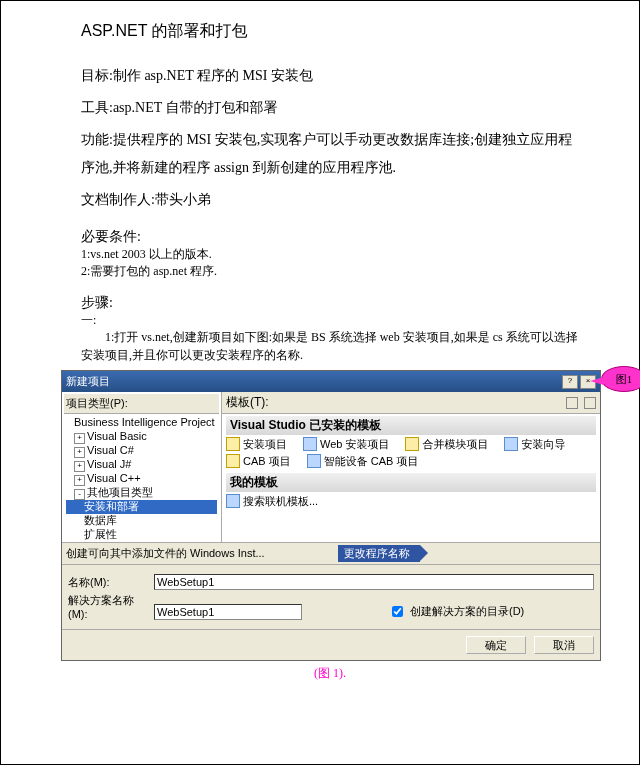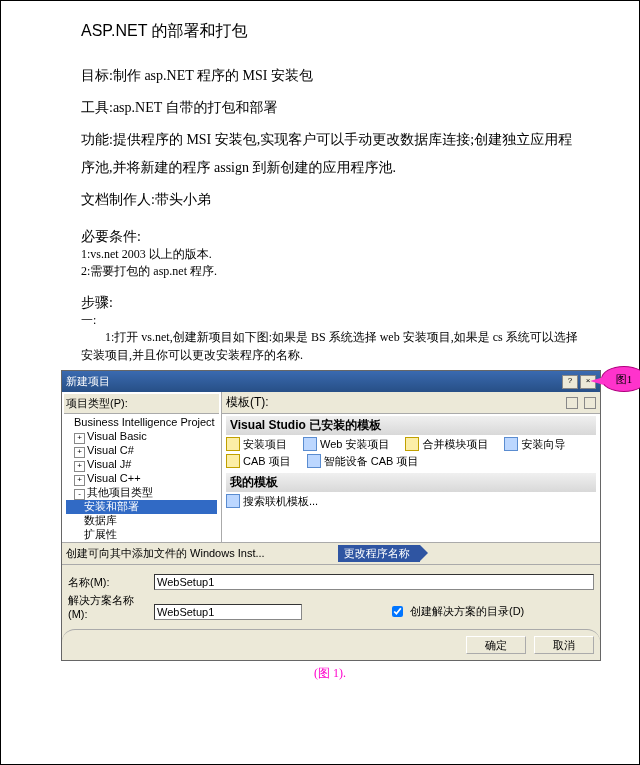--- a/index.html
+++ b/index.html
@@ -201,21 +201,20 @@
     height: 18px;
     line-height: 16px;
   }
   .dlg-footer {
     display: flex;
     justify-content: flex-end;
     gap: 8px;
     padding: 6px;
     border-top: 1px solid #aaa;
     align-items: center;
-    border-radius: 13px;
   }
   .chk { display: flex; align-items: center; gap: 4px; margin-right: auto; margin-left: 80px;}
   .chk input { width: 11px; height: 11px; }
   .pink-callout {
     position: absolute;
     right: -46px;
     top: -4px;
     width: 44px;
     height: 24px;
     background: #ff33cc;

